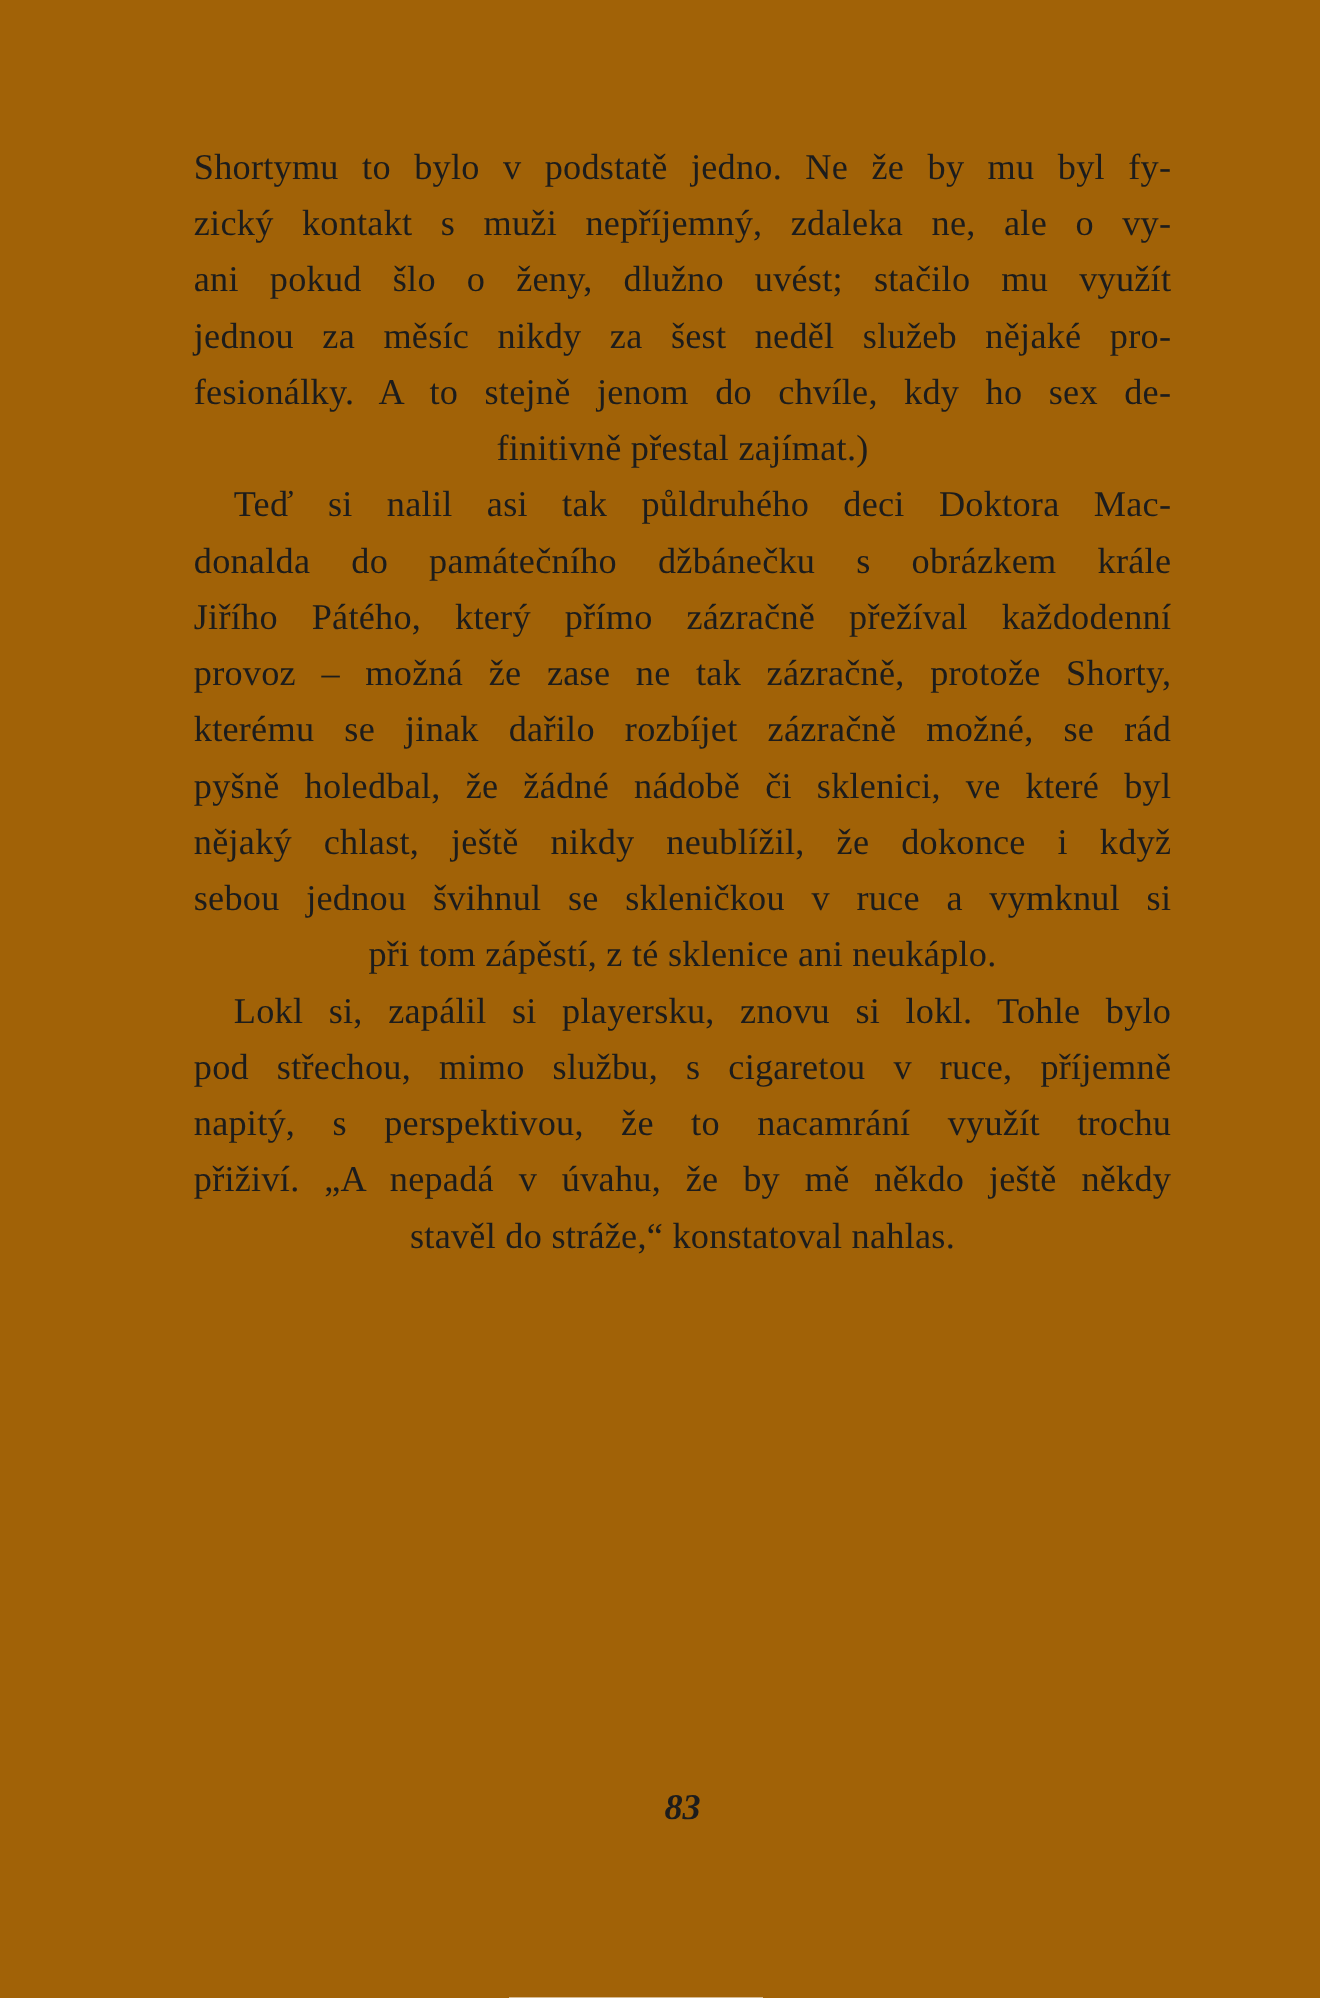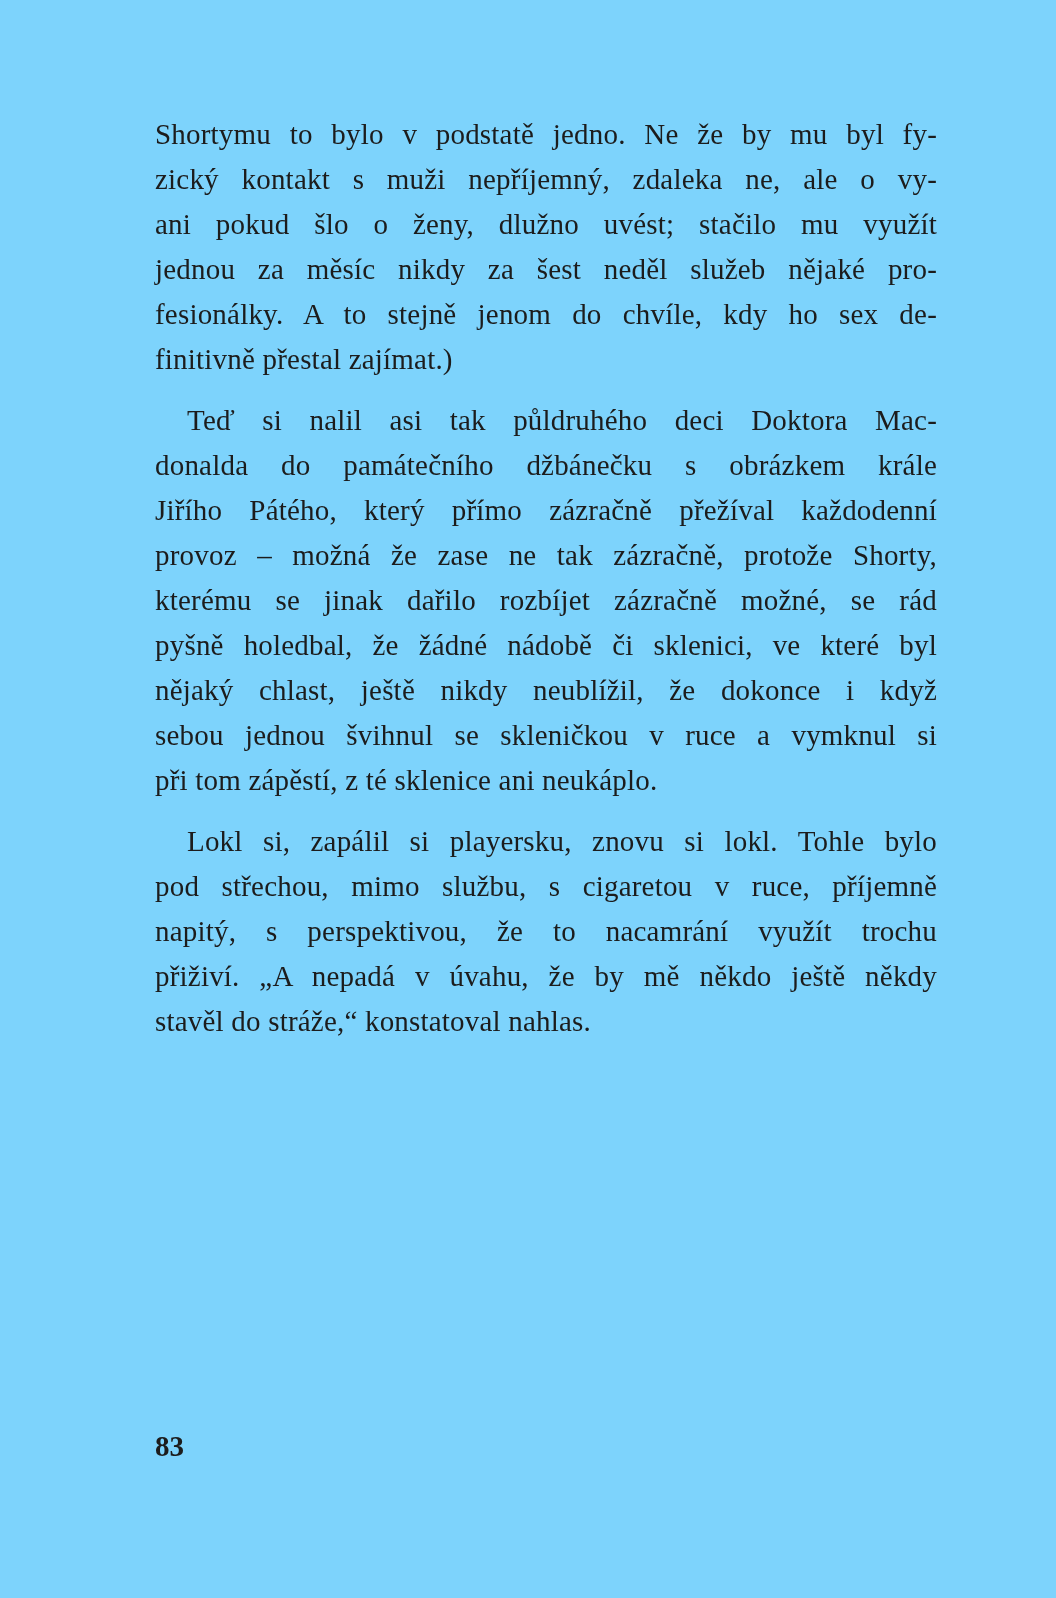--- a/index.html
+++ b/index.html
@@ -4,59 +4,60 @@
 <style>
   html, body {
     margin: 0;
     padding: 0;
     background: #ffffff;
   }
   .page {
     position: relative;
     width: 1056px;
     height: 1598px;
-    background: #7dd3fc;
+    background: #a16207;
     color: #1c1c1c;
     font-family: "Liberation Serif", "DejaVu Serif", serif;
     overflow: hidden;
   }
   .text-block {
     position: absolute;
     left: 155px;
     top: 112px;
     width: 782px;
     font-size: 29px;
     line-height: 45px;
     letter-spacing: 0.2px;
   }
   .paragraph {
     margin: 0;
     padding: 0;
   }
   .line {
     height: 45px;
-    text-align: left;
+    text-align: center;
     white-space: normal;
   }
   .line.just {
     text-align: justify;
     text-align-last: justify;
   }
   .line.indent {
     text-indent: 32px;
-    margin-top: 16px;
   }
   .page-number {
     position: absolute;
     left: 155px;
     top: 1430px;
     width: 782px;
+    text-align: center;
     font-size: 29px;
     font-weight: bold;
     color: #1c1c1c;
+    font-style: italic;
   }
 </style>
 </head>
 <body>
 
 <div class="page">
   <div class="text-block" id="text-block">
       <div class="paragraph">
         <div class="line just">Shortymu to bylo v podstatě jedno. Ne že by mu byl fy-</div>
         <div class="line just">zický kontakt s muži nepříjemný, zdaleka ne, ale o vy-</div>

